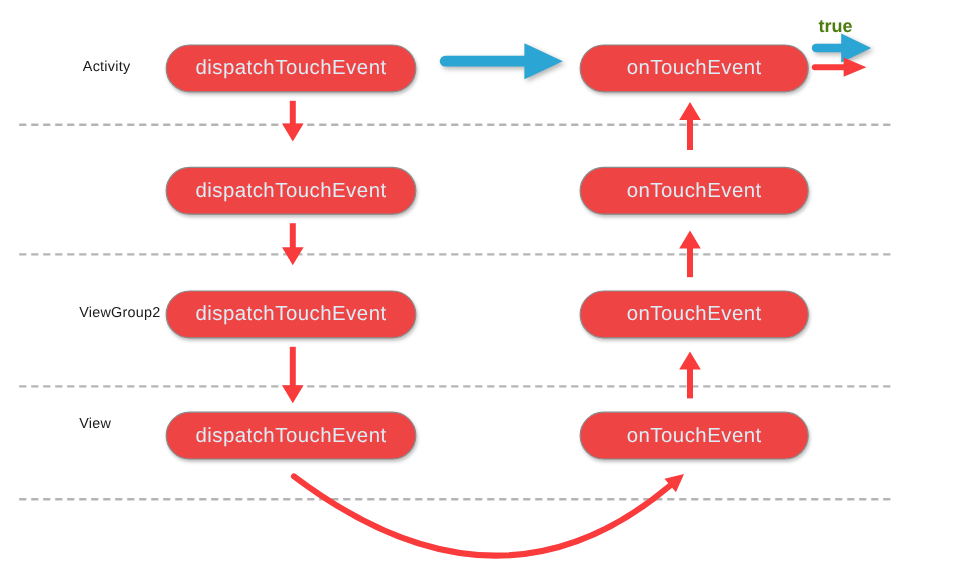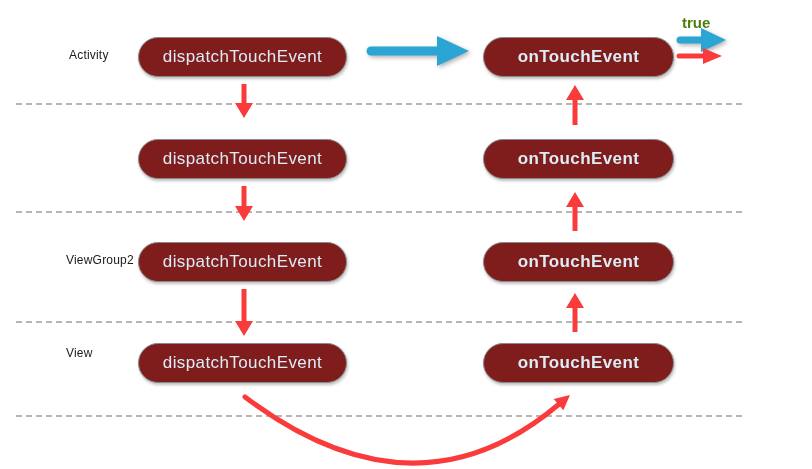--- a/index.html
+++ b/index.html
@@ -11,28 +11,28 @@
     position:absolute;left:16px;width:726px;height:0;
     border-top:2px dashed #b5b5b5;
   }
   .row-label{
     position:absolute;left:24px;font-size:12px;font-weight:500;color:#1a1a1a;
     letter-spacing:.2px;
     margin-left:42px;
   }
   .pill{
     position:absolute;height:40px;box-sizing:border-box;
-    background:#7f1d1d;border:1.5px solid #8a8a8a;border-radius:20px;
+    background:#ef4444;border:1.5px solid #8a8a8a;border-radius:20px;
     display:flex;align-items:center;justify-content:center;
     color:#dcedf6;font-size:17px;font-weight:300;letter-spacing:.4px;
     box-shadow:1px 2px 3px rgba(0,0,0,0.25);
     text-align:center;
   }
   .pill.left{left:138px;width:209px;}
-  .pill.right{left:483px;width:191px;font-weight:bold;}
+  .pill.right{left:483px;width:191px;}
   .pill.consume{left:731px;width:77px;top:37px;font-size:18px;}
   .true-label{
     position:absolute;left:682px;top:14px;font-size:15px;font-weight:700;color:#4d7c0f;
   }
   .arrows{position:absolute;left:0;top:0;pointer-events:none;}
   .shadowed{filter:drop-shadow(2px 2px 2px rgba(0,0,0,0.3));}
 </style>
 </head>
 <body>
 

